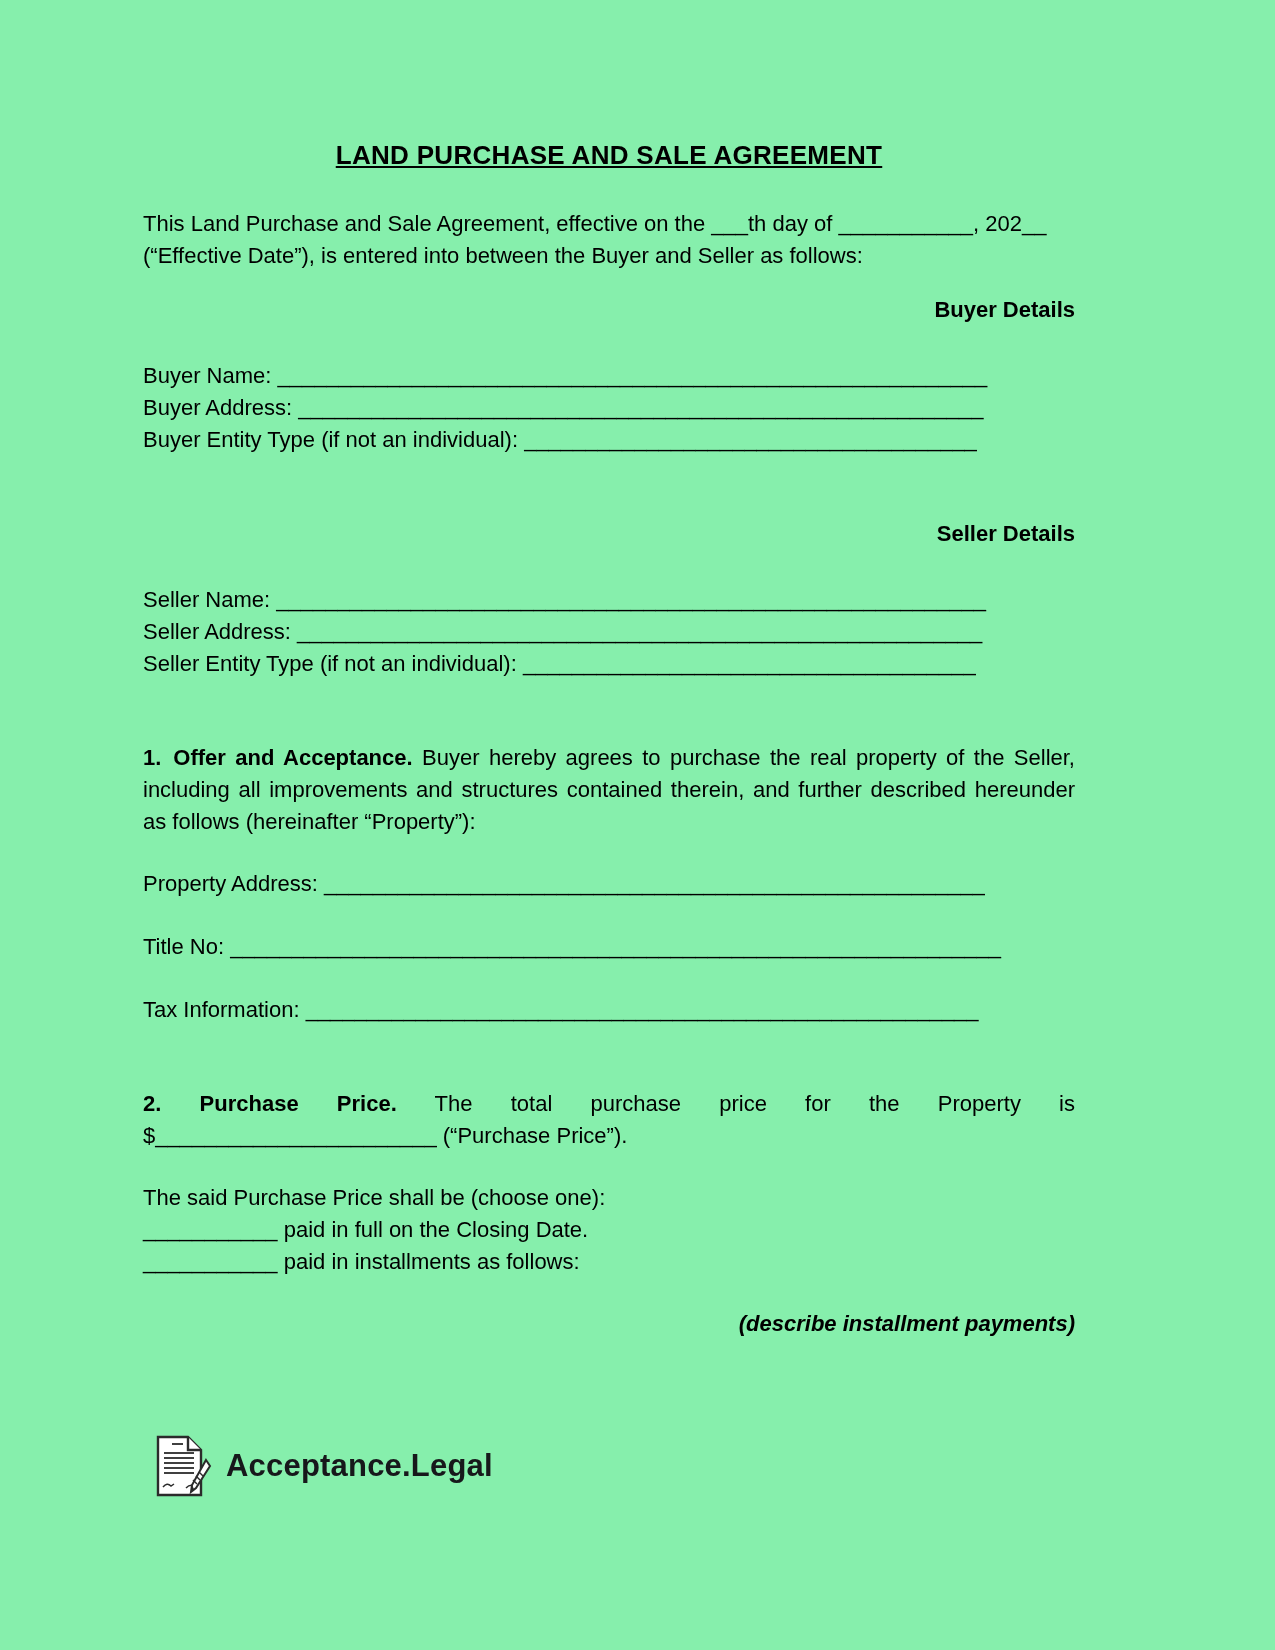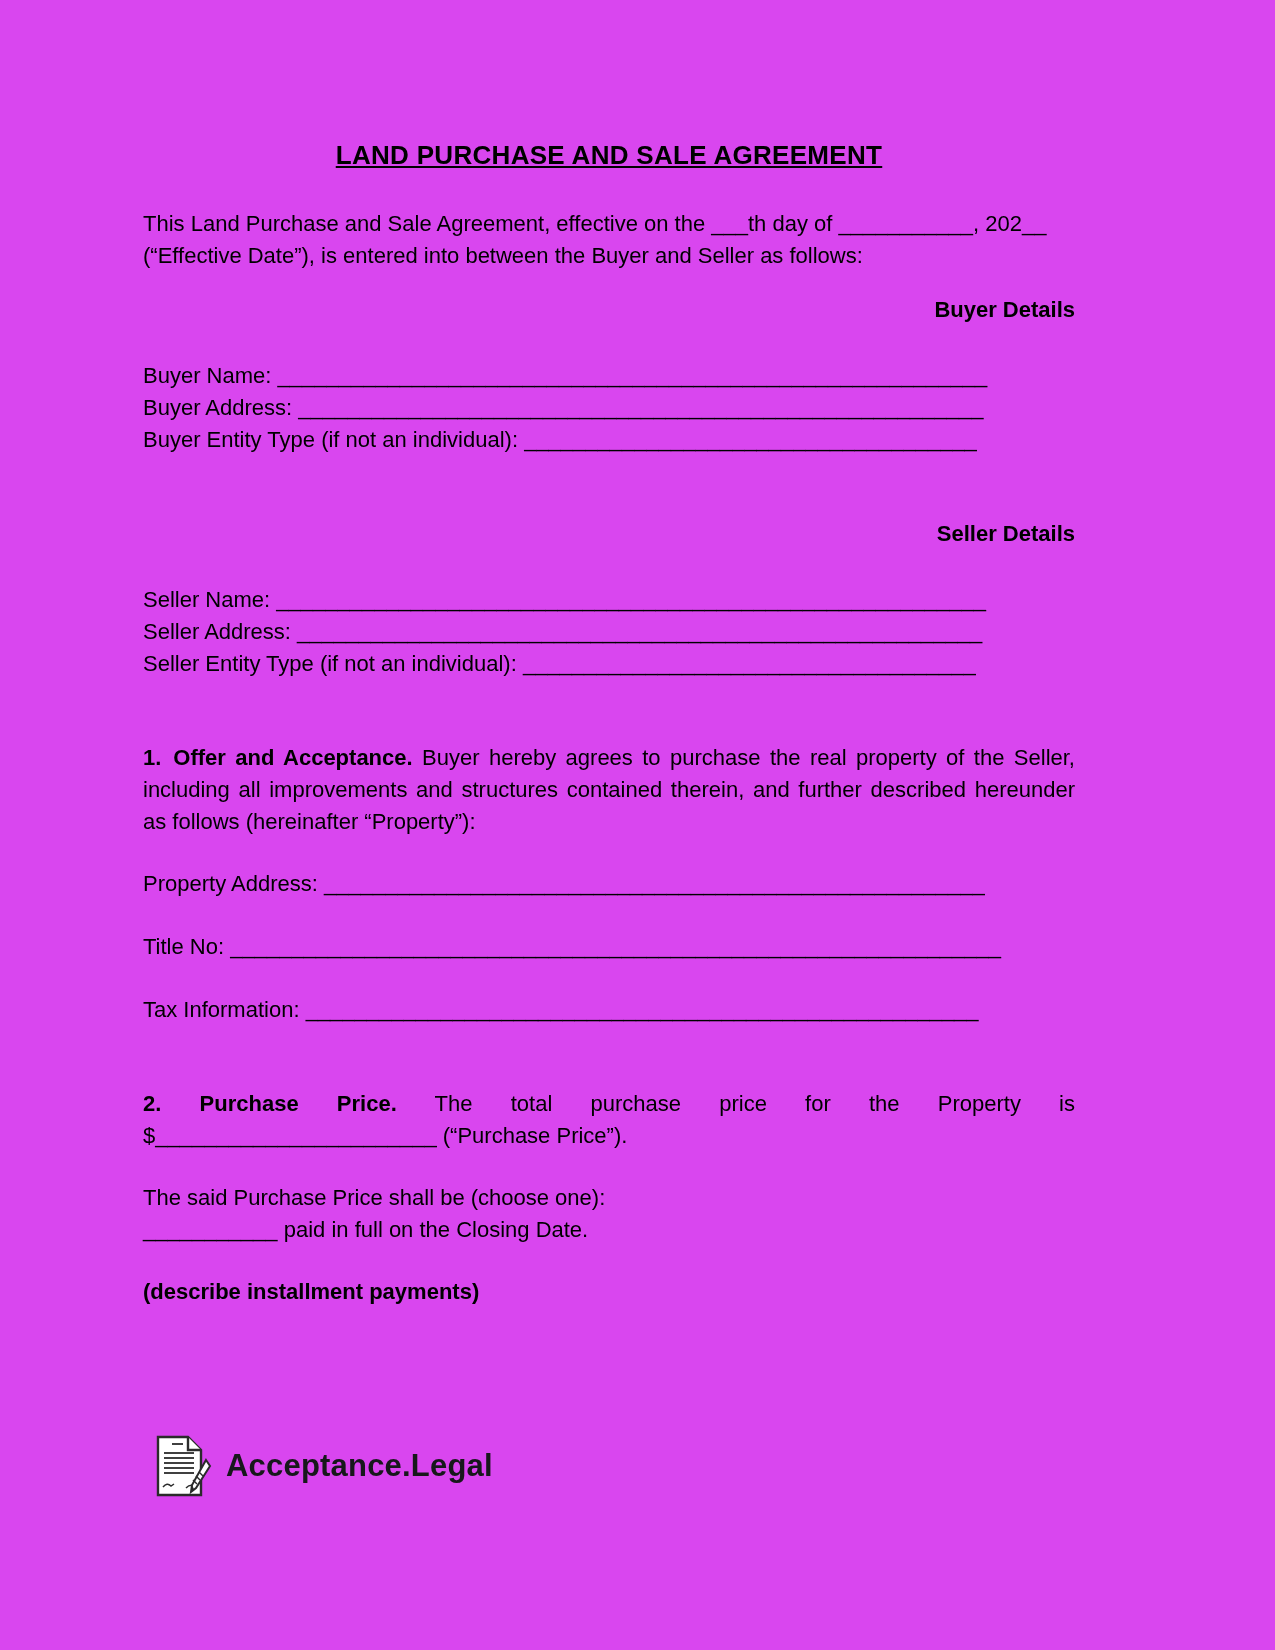--- a/index.html
+++ b/index.html
@@ -2,21 +2,21 @@
 <html><head>
 <meta charset="utf-8">
 <style>
   * { box-sizing: border-box; }
   html, body { margin: 0; padding: 0; background: #ffffff; }
   .page {
     position: relative;
     width: 1275px;
     height: 1650px;
     margin: 0 auto;
-    background: #d946ef;
+    background: #86efac;
     color: #000000;
     font-family: "Liberation Sans", "DejaVu Sans", sans-serif;
     font-size: 22px;
     line-height: 32px;
     padding: 138px 200px 0 143px;
     overflow: hidden;
   }
   .doc-title {
     font-size: 26px;
     line-height: 34px;
@@ -43,21 +43,22 @@
   }
   .lead { font-weight: 700; }
   .numgap { display: inline-block; width: 12px; }
   .solo-field { margin-top: 31px; white-space: nowrap; overflow: hidden; }
   .jline { display: block; text-align: justify; text-align-last: justify; }
   .nline { display: block; text-align: left; }
   .choose-block { margin-top: 30px; }
   .describe-note {
     margin: 30px 0 31px 0;
     font-weight: 700;
-    text-align: left;
+    text-align: right;
+    font-style: italic;
   }
   .earnest-line { margin: 0; padding-left: 70px; }
   .brand-footer {
     position: absolute;
     left: 150px;
     top: 1432px;
     display: flex;
     align-items: center;
   }
   .brand-icon { display: block; }
@@ -101,20 +102,21 @@
   <div class="solo-field"><span>Tax Information:</span> <span class="blank">_______________________________________________________</span></div>
 
   <p class="section-para">
     <span class="jline"><span class="lead">2.</span> <span class="lead">Purchase Price.</span> <span>The total purchase price for the Property is</span></span>
     <span class="nline">$_______________________ (“Purchase Price”).</span>
   </p>
 
   <div class="choose-block">
     <div>The said Purchase Price shall be (choose one):</div>
     <div>___________ paid in full on the Closing Date.</div>
+    <div>___________ paid in installments as follows:</div>
   </div>
 
   <p class="describe-note">(describe installment payments)</p>
 
 
   <div class="brand-footer">
     <svg class="brand-icon" width="62" height="68" viewBox="0 0 62 68" aria-hidden="true">
       <path d="M8 5 H38 L51 18 V63 H8 Z" fill="#ffffff" stroke="#2b2b2b" stroke-width="2.4"></path>
       <path d="M38 5 V18 H51" fill="#ffffff" stroke="#2b2b2b" stroke-width="2.4"></path>
       <line x1="22" y1="12" x2="33" y2="12" stroke="#2b2b2b" stroke-width="1.8"></line>

